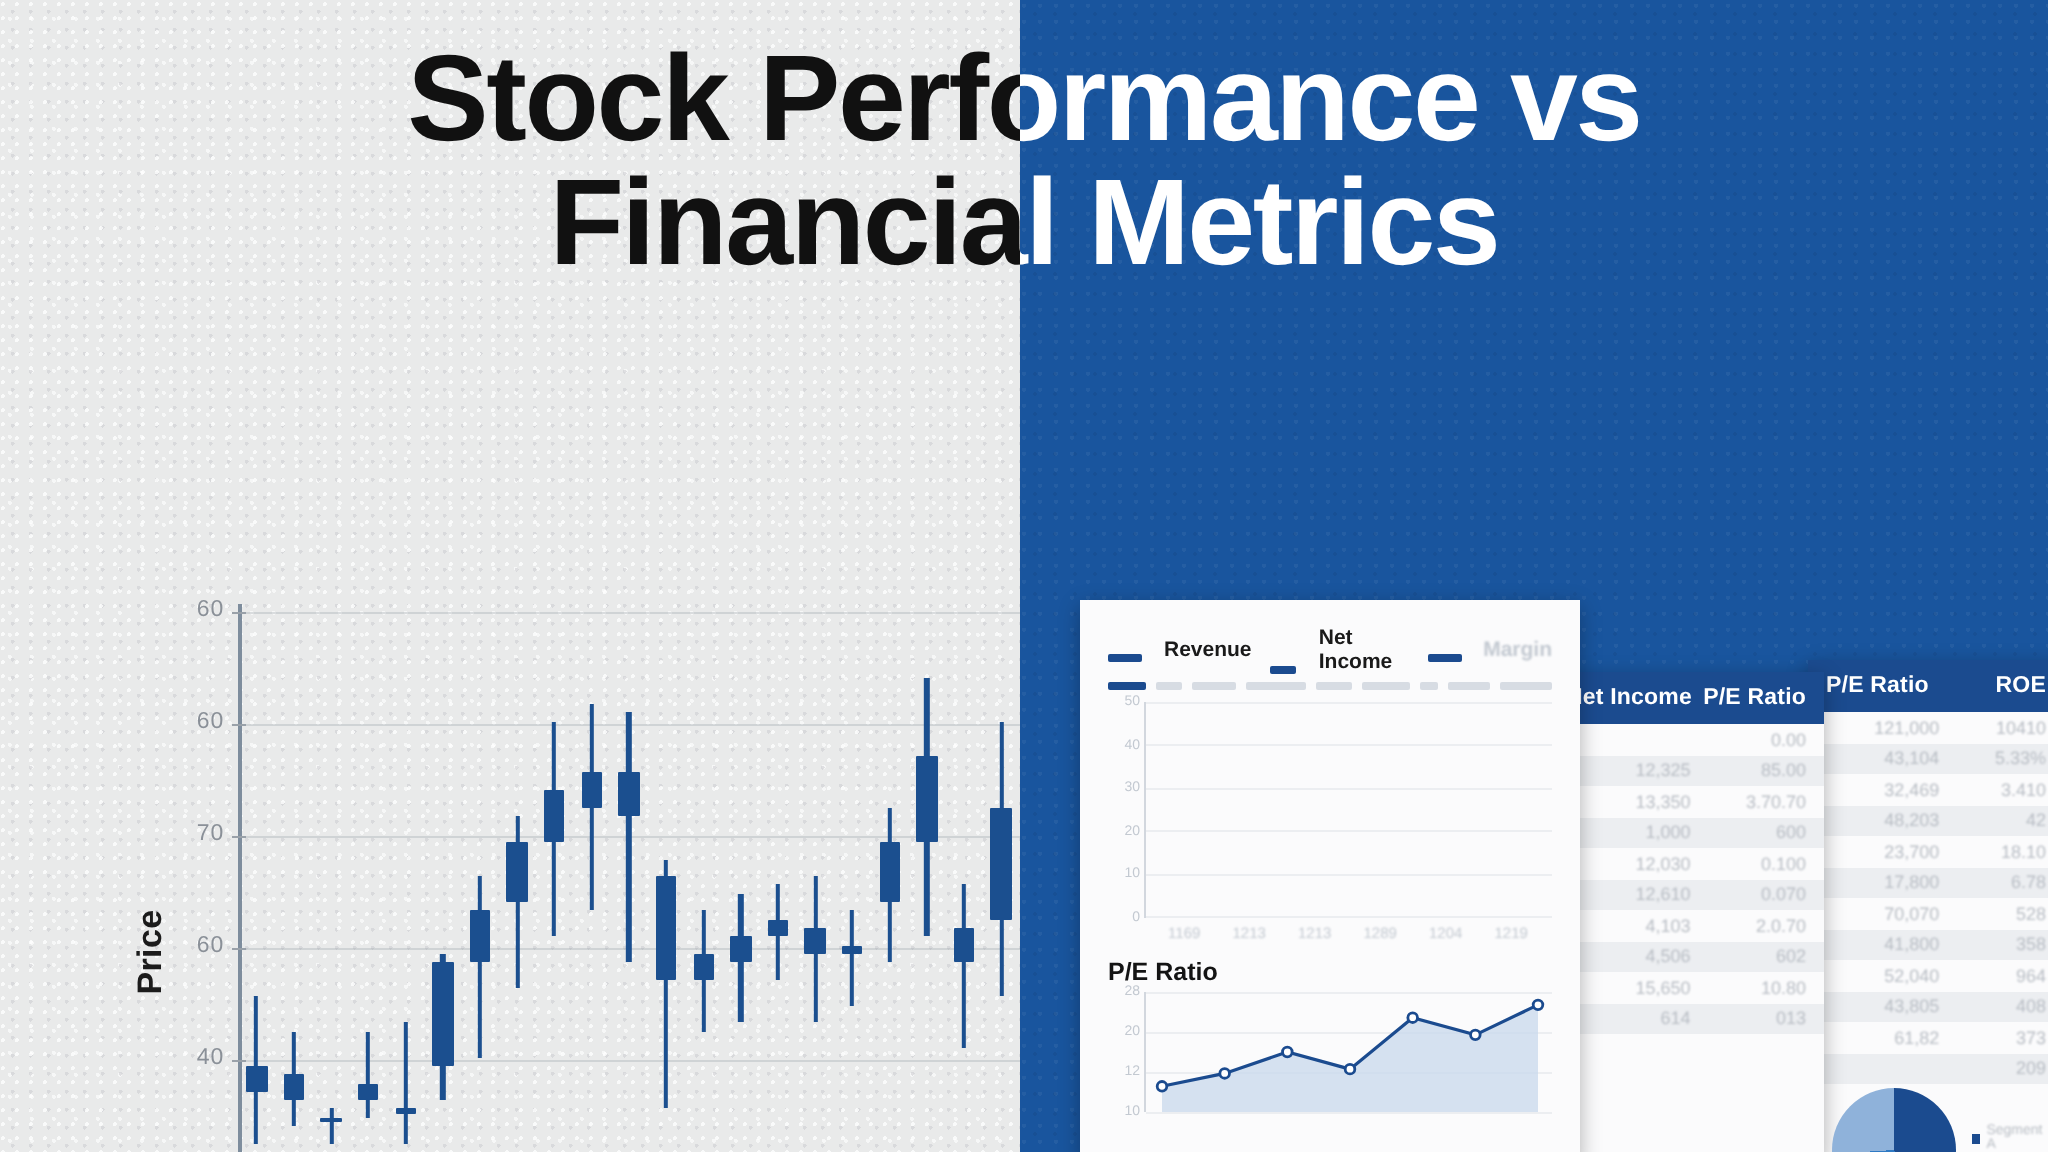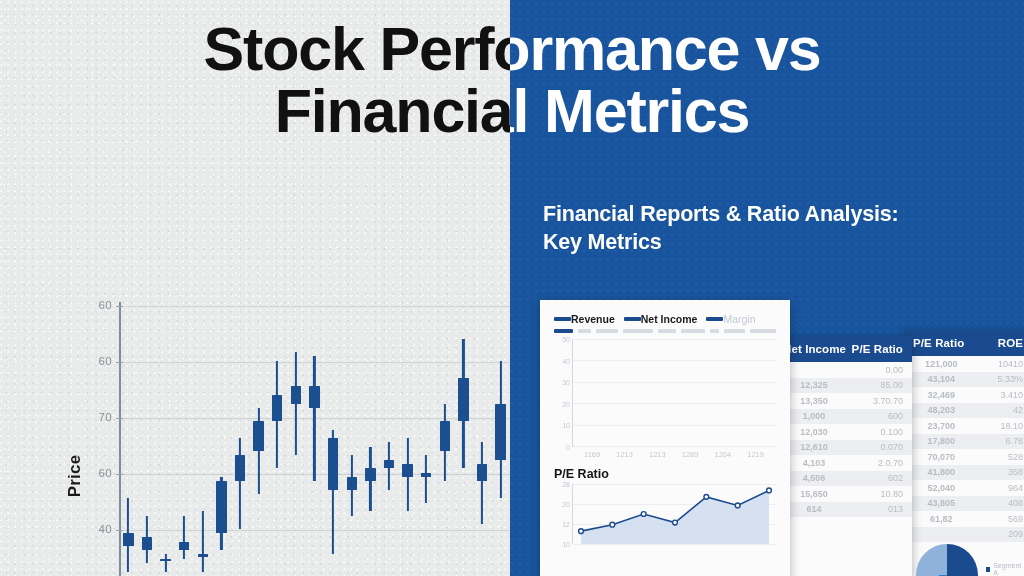--- a/index.html
+++ b/index.html
@@ -104,31 +104,31 @@
     display: flex; align-items: center; padding: 0 9px;
     height: 26px; font-size: 11.5px; letter-spacing: .1px;
   }
   .tbl-head span:first-child { flex: 1.25; }
   .tbl-head span:last-child  { flex: 1; text-align: right; }
   .tbl-row {
     display: flex; height: 15.5px; align-items: center;
     padding: 0 9px; font-size: 9px; color: #b8bdc4;
   }
   .tbl-row.alt { background: #eceef1; }
-  .tbl-row span:first-child { flex: 1.25; text-align: center; padding-right: 8px; font-weight: bold; }
+  .tbl-row span:first-child { flex: 1.25; text-align: right; padding-right: 8px; }
   .tbl-row span:last-child  { flex: 1;   text-align: right; }
   .blurtext { filter: blur(.65px); }
 
   
   .doc-inner { padding: 13px 14px 0 14px; }
   .legend { display: flex; align-items: center; gap: 9px; margin-bottom: 4px; }
-  .legend-item { display: flex; align-items: center; gap: 0; }
+  .legend-item { display: flex; align-items: flex-end; gap: 11px; }
   .legend-swatch { width: 17px; height: 4px; background: #1b4b8f; border-radius: 1px; }
   .legend-label { font-size: 10.5px; font-weight: bold; color: #1a1a1a; }
-  .legend-label.ghost { color: #c3c9d1; font-weight: normal; filter: blur(.6px); }
+  .legend-label.ghost { color: #c3c9d1; font-weight: bold; filter: blur(.6px); }
   .fakebars { display: flex; gap: 5px; margin: 2px 0 6px 0; }
   .fakebar { height: 4px; border-radius: 1px; background: #d7dce3; }
 
   .plot {
     position: relative; height: 108px; margin-top: 2px;
     border-left: 1px solid #d2d7de; border-bottom: 1px solid #d2d7de;
     margin-left: 18px;
   }
   .plot-grid {
     position: absolute; left: 0; right: 0; height: 1px; background: #eceef1;
@@ -174,21 +174,20 @@
   <div class="panel-left"></div>
   <div class="panel-right"></div>
 
   <div id="title-wrap">
     <div class="title-layer title-dark">Stock Performance vs
 Financial Metrics</div>
     <div class="title-layer title-light">Stock Performance vs
 Financial Metrics</div>
   </div>
 
-  <div class="subhead" id="subhead-right">Financial Reports &amp; Ratio Analysis: Key Metrics</div>
 
   <div id="stock-chart">
     <div id="ylabel-price">Price</div>
     <div id="yaxis-line"></div>
     <div id="ytick-holder">
         <div class="ytick" style="top: 3px;">60</div>
         <div class="ytick-mark" style="top: 10px;"></div>
         <div class="gridline" style="top: 10px;"></div>
         <div class="ytick" style="top: 59px;">60</div>
         <div class="ytick-mark" style="top: 66px;"></div>
@@ -332,21 +331,21 @@
         <div class="tbl-row">
           <span class="blurtext">52,040</span>
           <span class="blurtext">964</span>
         </div>
         <div class="tbl-row alt">
           <span class="blurtext">43,805</span>
           <span class="blurtext">408</span>
         </div>
         <div class="tbl-row">
           <span class="blurtext">61,82</span>
-          <span class="blurtext">569</span>
+          <span class="blurtext">373</span>
         </div>
         <div class="tbl-row alt">
           <span class="blurtext"></span>
           <span class="blurtext">209</span>
         </div>
       </div>
   </div>
 
   <div class="doc" id="doc-back-1">
     <div class="tbl-head">

